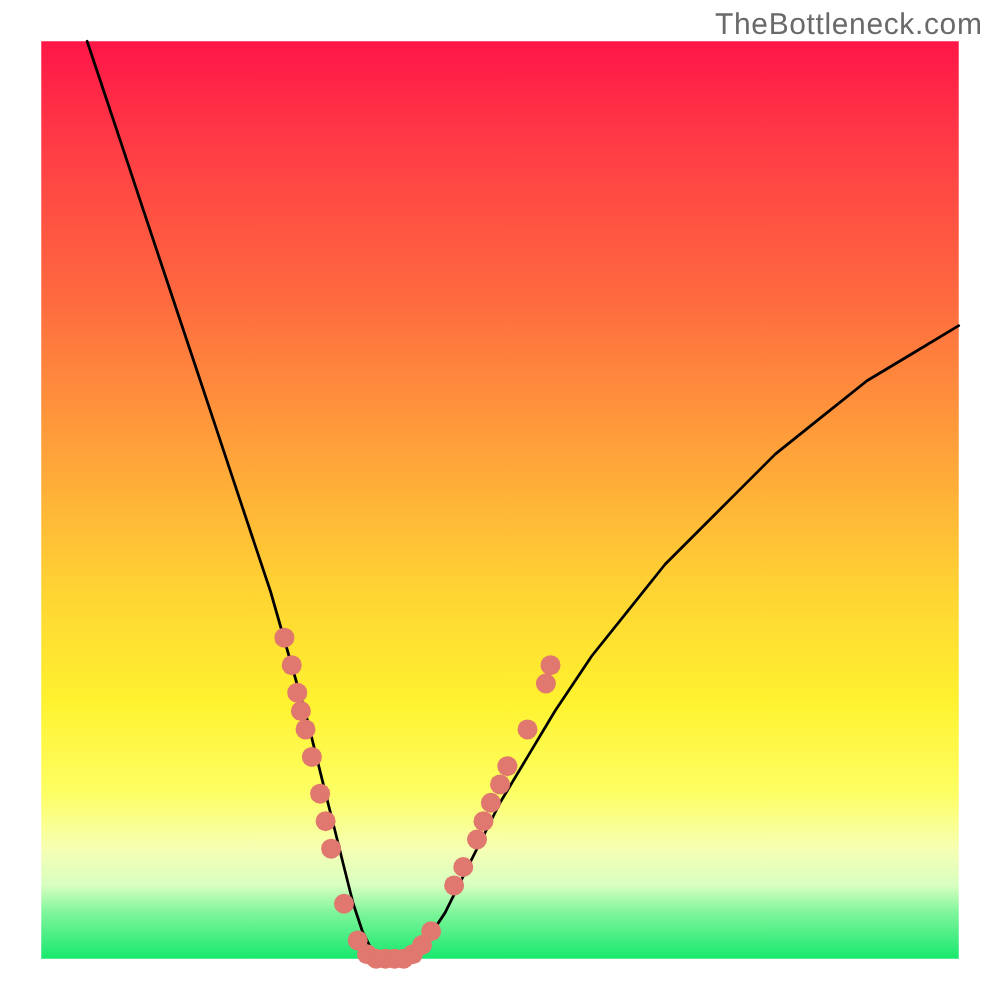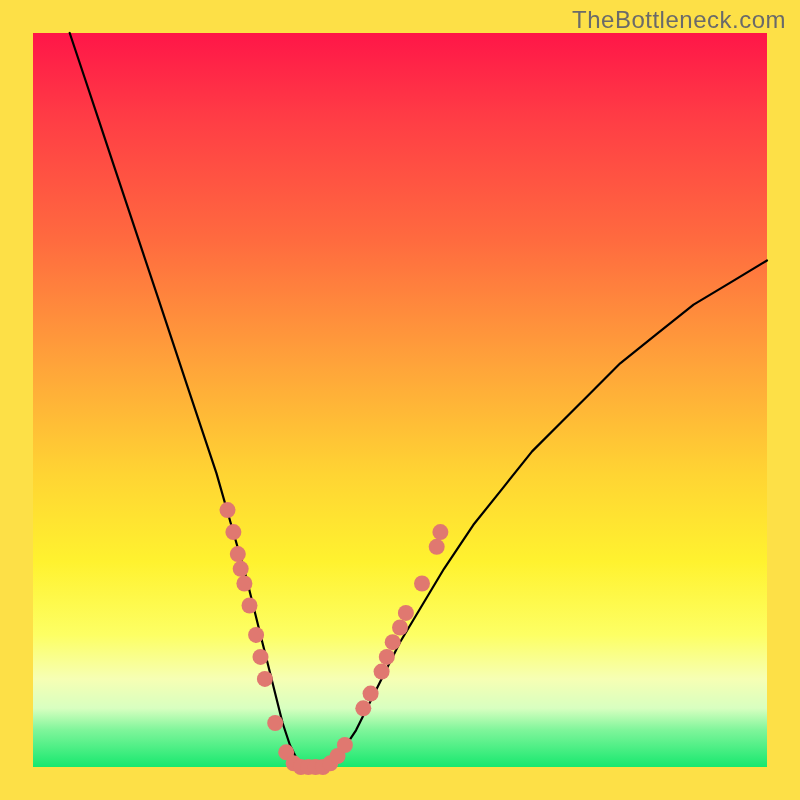--- a/index.html
+++ b/index.html
@@ -8,21 +8,21 @@
     width: 800px;
     height: 800px;
     background: #000;
     overflow: hidden;
     font-family: Arial, Helvetica, sans-serif;
   }
   .stage {
     position: relative;
     width: 800px;
     height: 800px;
-    background: #fde047;
+    background: #ffffff;
   }
   .plot-area {
     position: absolute;
     left: 33px;
     top: 33px;
     width: 734px;
     height: 734px;
     
     background: linear-gradient(
       to bottom,

